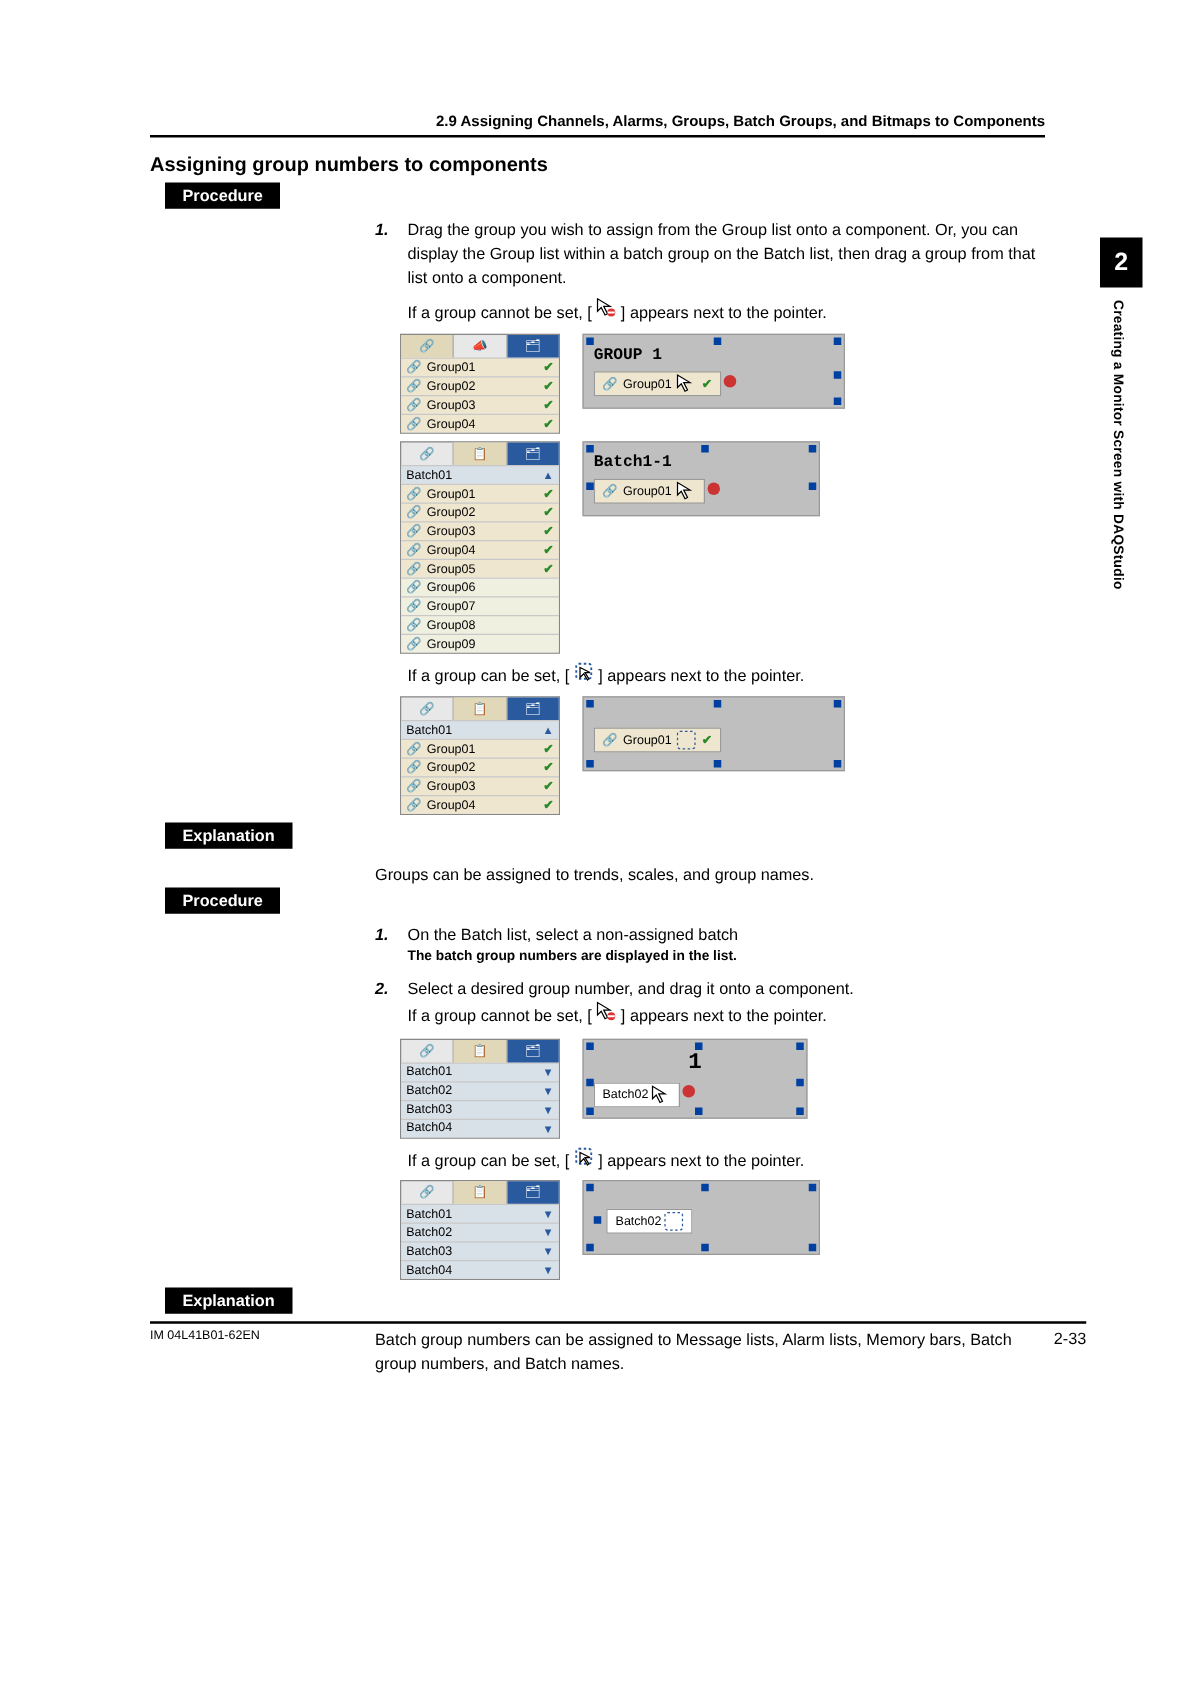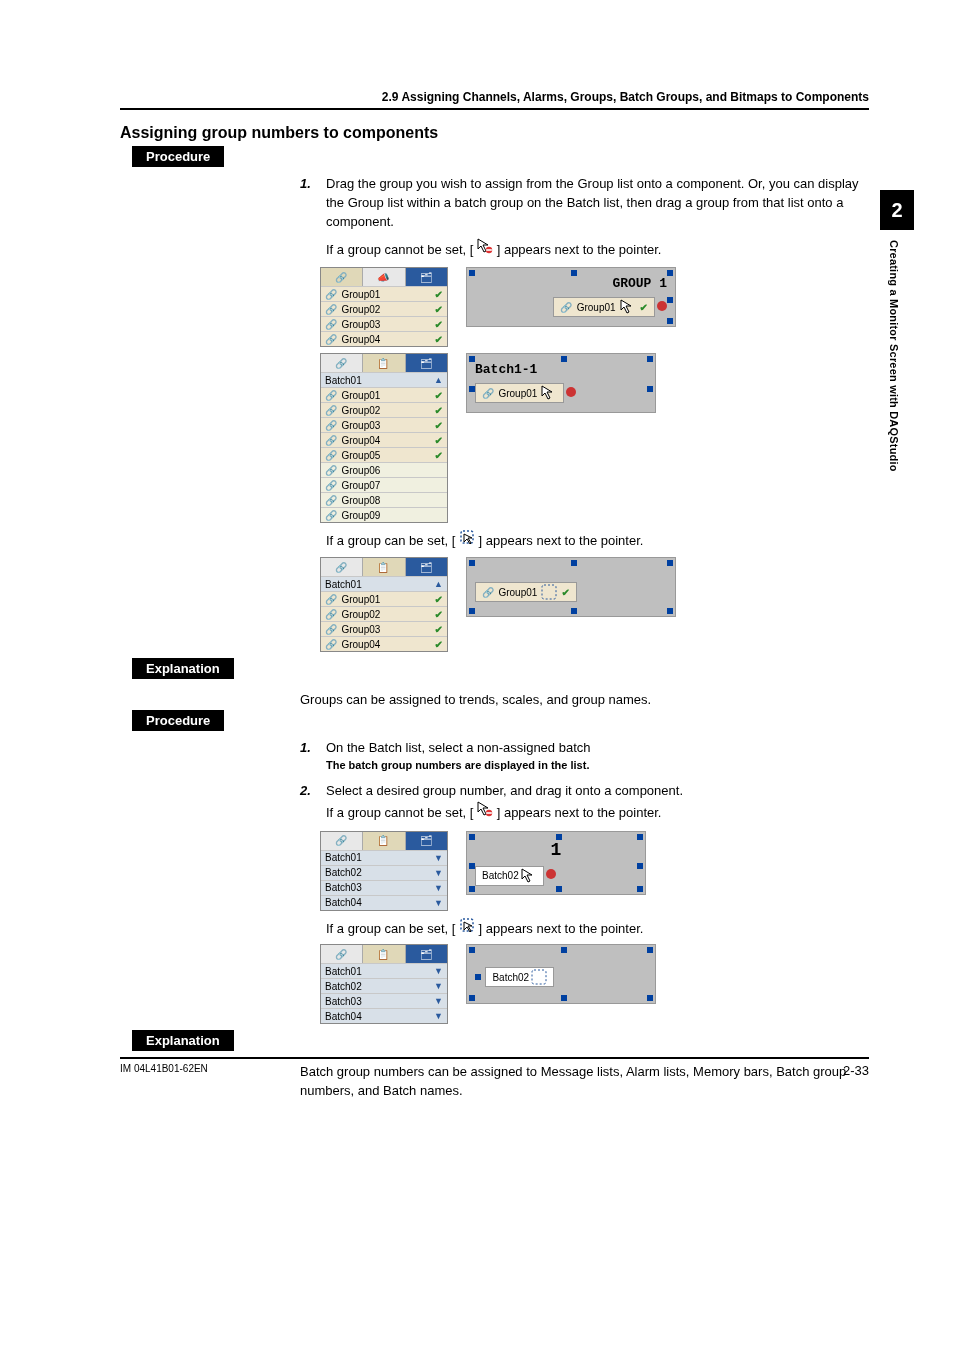--- a/index.html
+++ b/index.html
@@ -3,21 +3,21 @@
 <meta charset="utf-8">
 <style>
   * { box-sizing: border-box; margin: 0; padding: 0; }
   html, body { background: #fff; font-family: Arial, Helvetica, sans-serif; color: #000; }
   .page {
     width: 954px;
     height: 1134px;
     position: relative;
     margin: 0 auto;
     background: #fff;
-    padding: 90px 85px 40px 120px;
+    padding: 90px 118px 40px 120px;
   }
   .sect-hdr {
     text-align: right;
     font-size: 12px;
     font-weight: bold;
     padding-bottom: 4px;
     border-bottom: 2px solid #000;
     margin-bottom: 14px;
   }
   .h2 { font-size: 16px; font-weight: bold; margin-bottom: 4px; }
@@ -215,21 +215,21 @@
           <span>🔗</span>
           <span>Group03</span>
           <span class="check" style="margin-left:auto;">✔</span>
         </div>
       <div class="row">
           <span>🔗</span>
           <span>Group04</span>
           <span class="check" style="margin-left:auto;">✔</span>
         </div>
     </div>
-    <div class="canvas" style="width:210px;text-align:right;">
+    <div class="canvas" style="width:210px;">
       <span class="handle" style="top:2px;left:2px;"></span>
         <span class="handle" style="top:2px;left:50%;"></span>
         <span class="handle" style="top:2px;right:2px;"></span>
       <span class="handle" style="top:50%;right:2px;"></span>
         <span class="handle" style="bottom:2px;right:2px;"></span>
       <div class="lbl">GROUP 1</div>
       <div>
         <span class="grp-chip">
             <span>🔗</span>
             <span>Group01</span>

